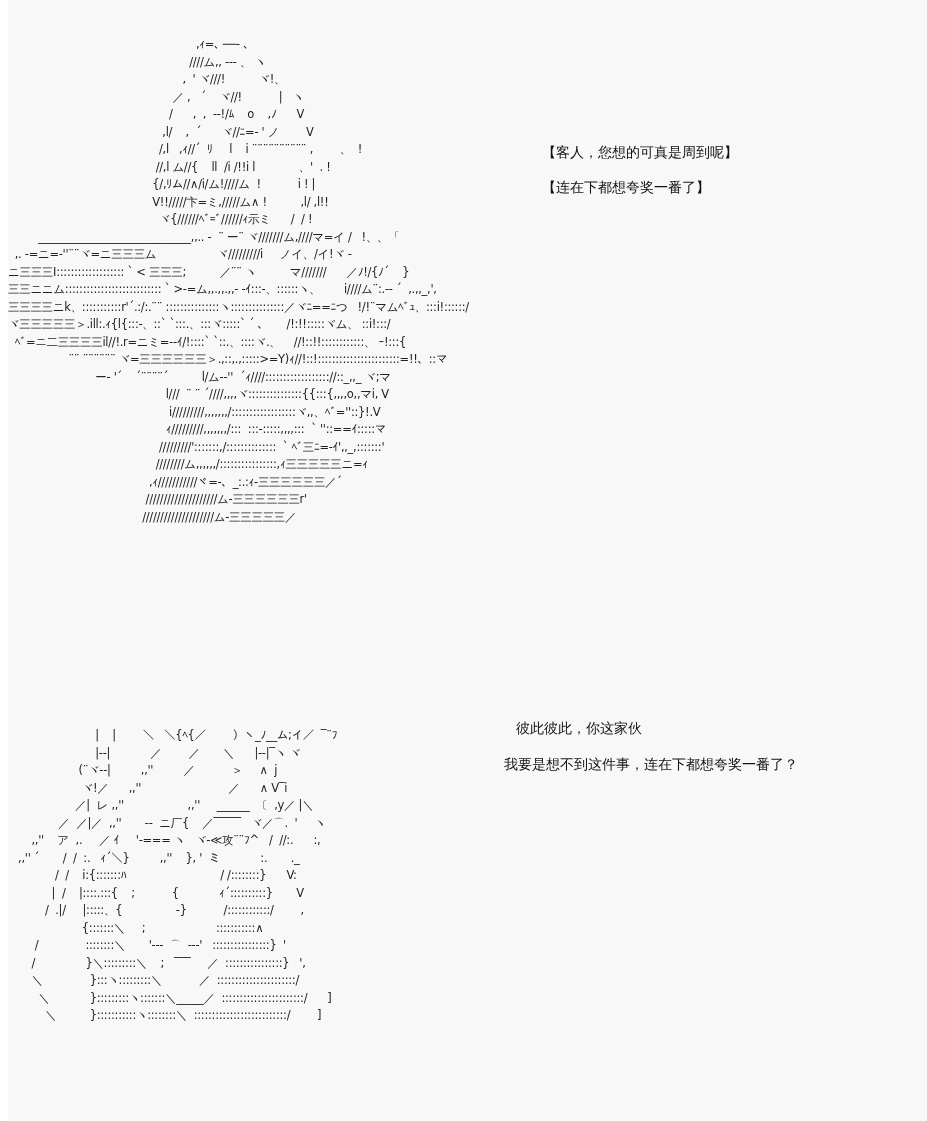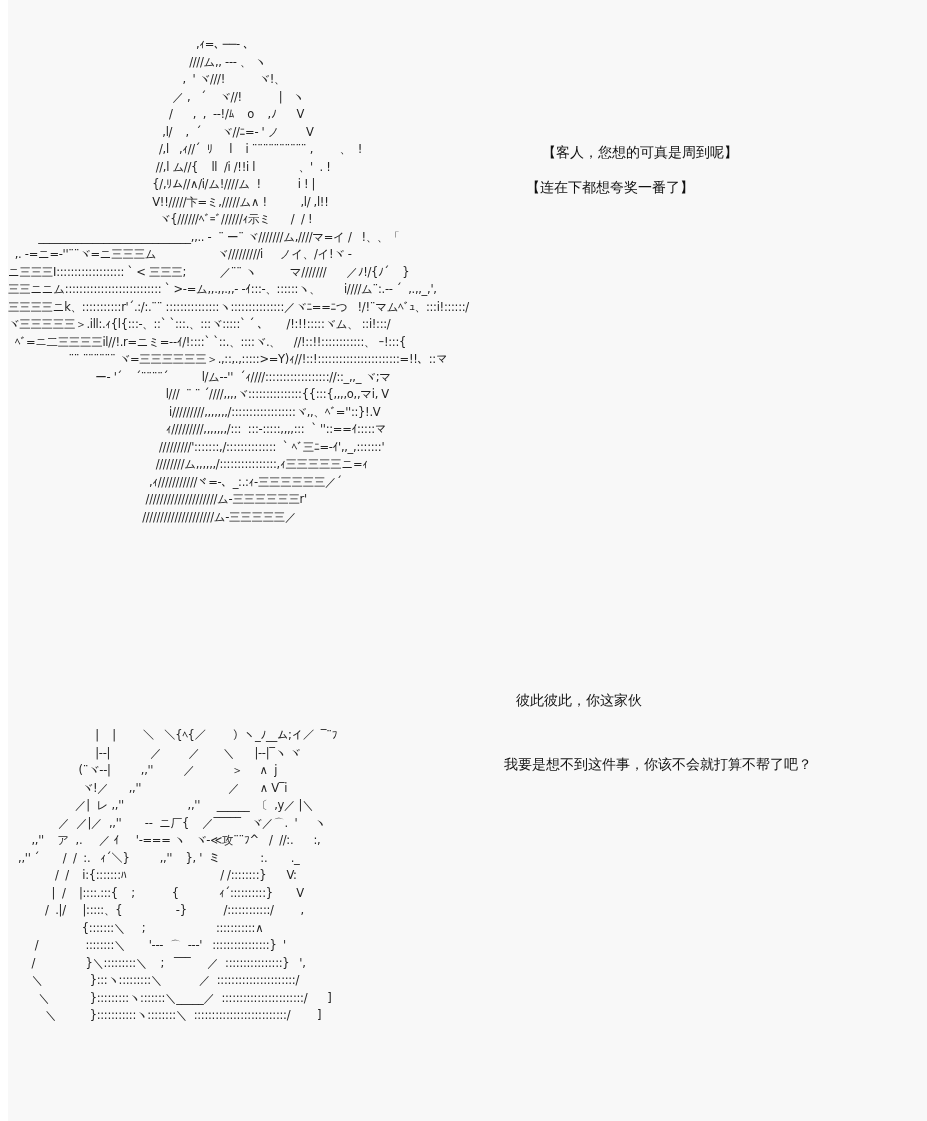--- a/index.html
+++ b/index.html
@@ -48,34 +48,34 @@
                           ー‐ '´    ´¨¨¨¨´          l/ム‐‐''  ´ｨ////:::::::::::::::::://::_,,_ ヾ;マ
                                                l///  ¨ ¨ ´////,,,,ヾ:::::::::::::::{{:::{,,,,o,,マi, V
                                                 i/////////,,,,,,,/::::::::::::::::::ヾ,,、ﾍﾞ=''::}!.V
                                                ｨ/////////,,,,,,,/:::  :::‐:::::,,,,:::  ` ''::==ｲ:::::マ
                                              /////////':::::::,/::::::::::::::  ` ﾍﾞ三ﾆ=‐ｲ',,_,:::::::'
                                             ////////ム,,,,,,/::::::::::::::::,ｨ三三三三三ニ=ｨ
                                           ,ｨ///////////ヾ=‐、_:.:ｨ‐三三三三三三／´
                                          ////////////////////ム‐三三三三三三r'
                                         ////////////////////ム‐三三三三三／</pre>
   <div class="dialog" style="left:534px; top:144px;">【客人，您想的可真是周到呢】</div>
-  <div class="dialog" style="left:518px; top:179px;text-align:center;">【连在下都想夸奖一番了】</div>
+  <div class="dialog" style="left:534px; top:179px;text-align:center;">【连在下都想夸奖一番了】</div>
 
   <pre class="aa" id="scene2-art" style="left:0px; top:727px;">                          |    |        ＼   ＼{ﾍ{／        ）ヽ_ﾉ__ム;イ／  ‾¨ﾌ
                           |‐‐|            ／        ／       ＼      |‐‐|‾ヽ ヾ
                      (¨ヾ‐‐|         ,,''         ／           ＞     ∧  j
                       ヾ!／      ,,''                          ／      ∧ V‾i
                     ／|  レ ,,''                   ,,''     ______  〔  ,y／ |＼
                ／  ／|／  ,,''       ‐‐  ニ厂{    ／‾‾‾‾‾   ヾ／⌒.  '     ヽ
        ,,''    ア  ,.     ／ ｲ     '‐=== ヽ   ヾ‐≪攻¨¨ﾌ^   /  //:.      :,
    ,,'' ´       /  /  :.   ｨ´＼}         ,,''    }, '  ミ            :.       ._
               /  /    i:{:::::::ﾊ                            / /::::::::}      V:
              |  /    |::::.:::{    ;           {            ｨ´::::::::::}       V
            /  .|/     |:::::、{                ‐}           /::::::::::::/        ,
                       {:::::::＼     ;                     :::::::::::∧
         /              ::::::::＼       '‐‐‐  ⌒  ‐‐‐'   ::::::::::::::::}  '
        /               }＼:::::::::＼    ;   ‾‾‾     ／  ::::::::::::::::}   ',
        ＼              }:::ヽ:::::::::＼           ／  ::::::::::::::::::::::/
          ＼            }:::::::::ヽ:::::::＼_____／  :::::::::::::::::::::::/      ]
            ＼          }:::::::::::ヽ::::::::＼  ::::::::::::::::::::::::::/        ]</pre>
-  <div class="dialog" style="left:508px; top:692px;text-align:right;">彼此彼此，你这家伙</div>
-  <div class="dialog" style="left:496px; top:756px;">我要是想不到这件事，你该不会就打算不帮了吧？</div>
+  <div class="dialog" style="left:508px; top:720px;text-align:right;">彼此彼此，你这家伙</div>
+  <div class="dialog" style="left:496px; top:756px;">我要是想不到这件事，连在下都想夸奖一番了？</div>
 </div>
 
 </body></html>

